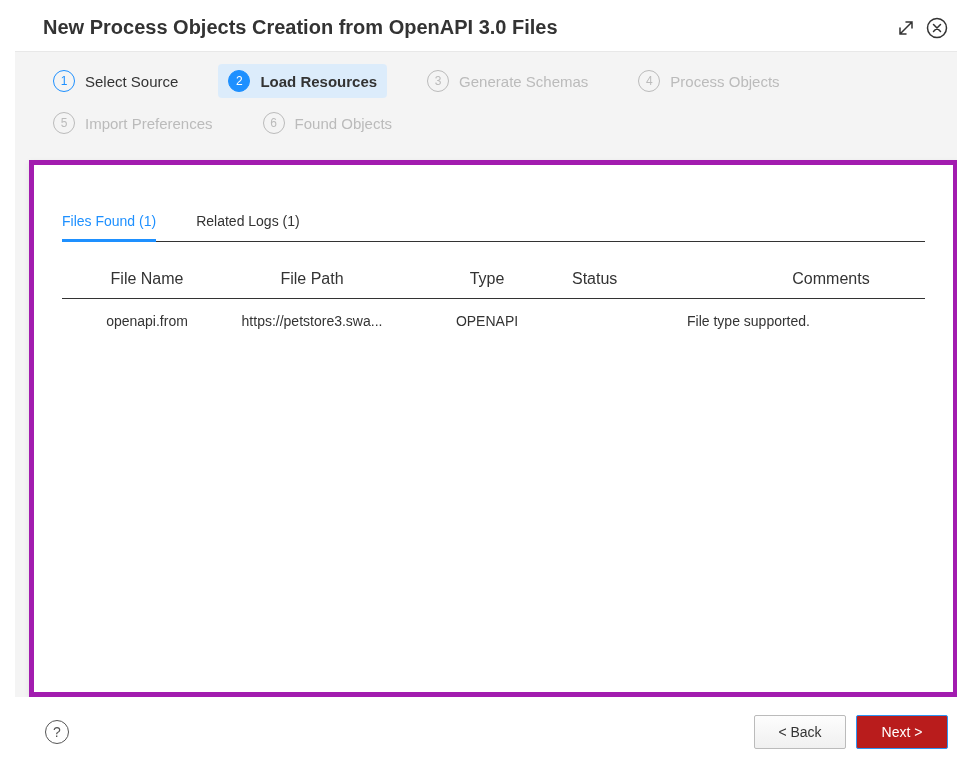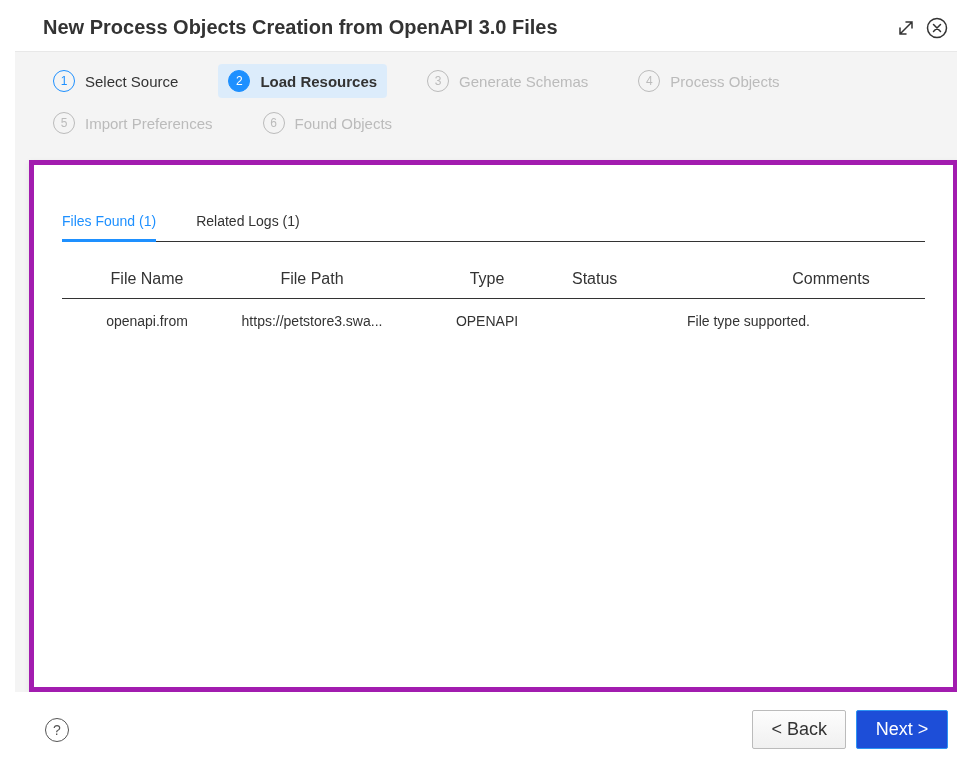--- a/index.html
+++ b/index.html
@@ -28,22 +28,22 @@
 .table-row { display: flex; padding: 14px 0; font-size: 14px; color: #333; }
 .col-name { width: 170px; }
 .col-path { width: 170px; white-space: nowrap; overflow: hidden; text-overflow: ellipsis; padding-right: 10px; }
 .col-type { width: 170px; }
 .col-status { width: 165px; display: flex; align-items: center; gap: 14px; }
 .col-comments { flex: 1; }
 .check-icon { width: 18px; height: 18px; background: #3cb043; display: inline-flex; align-items: center; justify-content: center; border-radius: 2px; }
 .footer { display: flex; align-items: center; padding: 18px 24px; background: #fff; }
 .footer-spacer { flex: 1; }
 .help-btn { width: 24px; height: 24px; border: 1.5px solid #555; border-radius: 50%; display: flex; align-items: center; justify-content: center; font-size: 14px; color: #555; cursor: pointer; margin-left: 6px; }
-.btn { min-width: 92px; padding: 8px 18px; font-size: 18px; border: 1px solid #bbb; background: linear-gradient(#fdfdfd,#f0f0f0); color: #333; border-radius: 2px; cursor: pointer; margin-left: 10px; }
-.btn.primary { background: #1d4ed8; border-color: #2d95f4; color: #fff; }
+.btn { min-width: 92px; padding: 8px 18px; font-size: 14px; border: 1px solid #bbb; background: linear-gradient(#fdfdfd,#f0f0f0); color: #333; border-radius: 2px; cursor: pointer; margin-left: 10px; }
+.btn.primary { background: #b91c1c; border-color: #2d95f4; color: #fff; }
 </style>
 </head>
 <body>
 
 <div class="dialog">
 
   <div class="header">
     <div class="title">New Process Objects Creation from OpenAPI 3.0 Files</div>
     <div class="header-icons">
       <span class="icon-btn">

